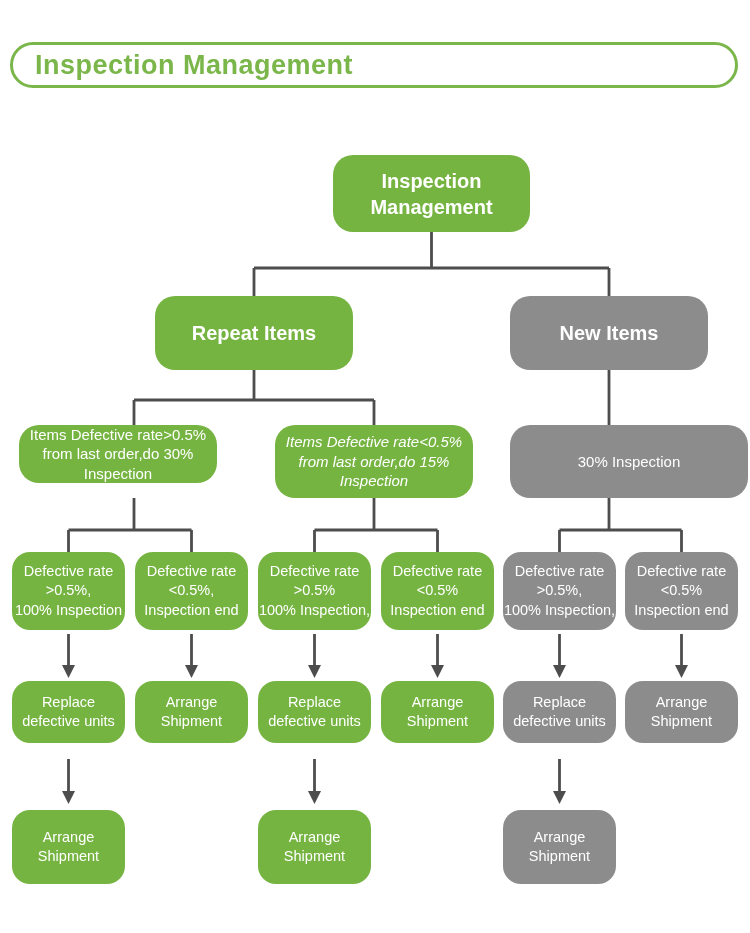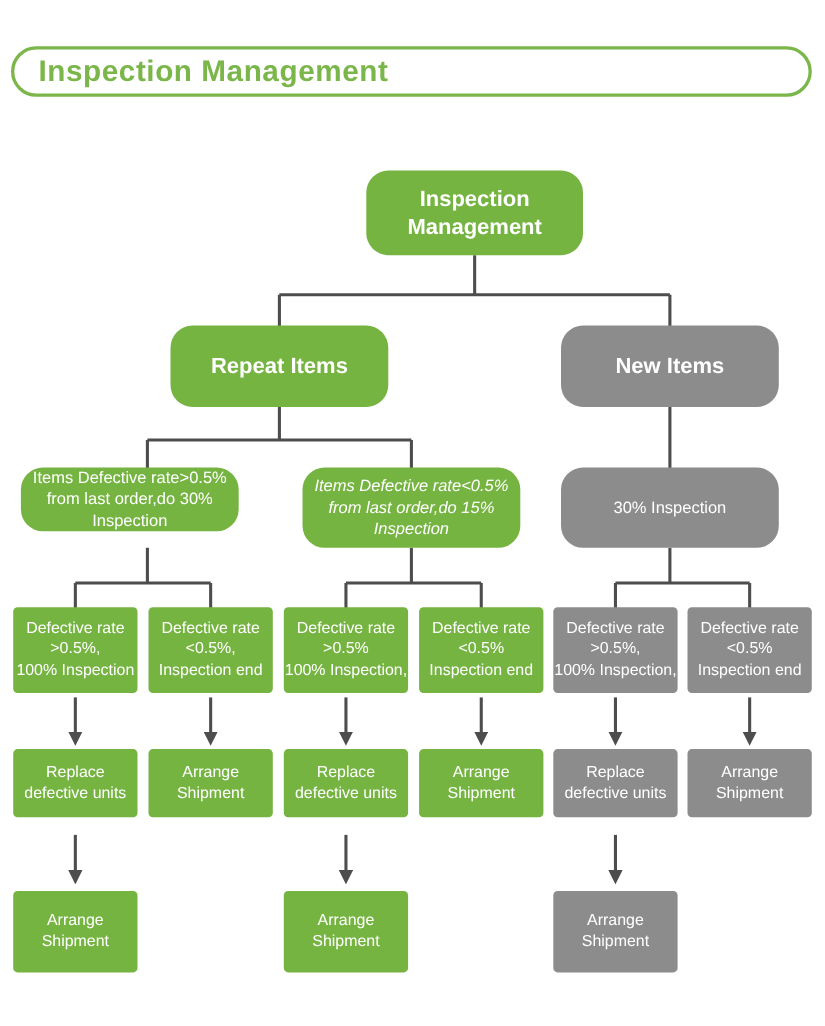--- a/index.html
+++ b/index.html
@@ -46,28 +46,28 @@
     text-align:center;
     color:var(--text-white);
     box-sizing:border-box;
   }
   .node span { white-space:pre-line; display:block; }
   .green { background:var(--green); }
   .gray  { background:var(--gray); }
 
   .big   { border-radius:20px; font-size:20px; font-weight:bold; line-height:1.3; }
   .mid   { border-radius:20px; font-size:15px; line-height:1.3; }
-  .small { width:113px; border-radius:4px; font-size:14.5px; line-height:1.32; }
+  .small { width:113px; border-radius:18px; font-size:14.5px; line-height:1.32; }
 
   #n-root {left:333px; top:155px; width:197px; height:77px;}
   #n-repeat {left:155px; top:296px; width:198px; height:74px;}
   #n-new {left:510px; top:296px; width:198px; height:74px;}
   #n-l3a {left:19px; top:425px; width:198px; height:58px;}
   #n-l3b {left:275px; top:425px; width:198px; height:73px;font-style:italic;}
-  #n-l3c {left:510px; top:425px; width:198px; height:73px;align-items:center;}
+  #n-l3c {left:510px; top:425px; width:238px; height:73px;align-items:center;}
 
   .col1{left:12px} .col2{left:135px} .col3{left:258px}
   .col4{left:381px} .col5{left:503px} .col6{left:625px}
   .row4{top:552px; height:78px}
   .row5{top:681px; height:62px}
   .row6{top:810px; height:74px}
 </style>
 </head>
 <body>
 

